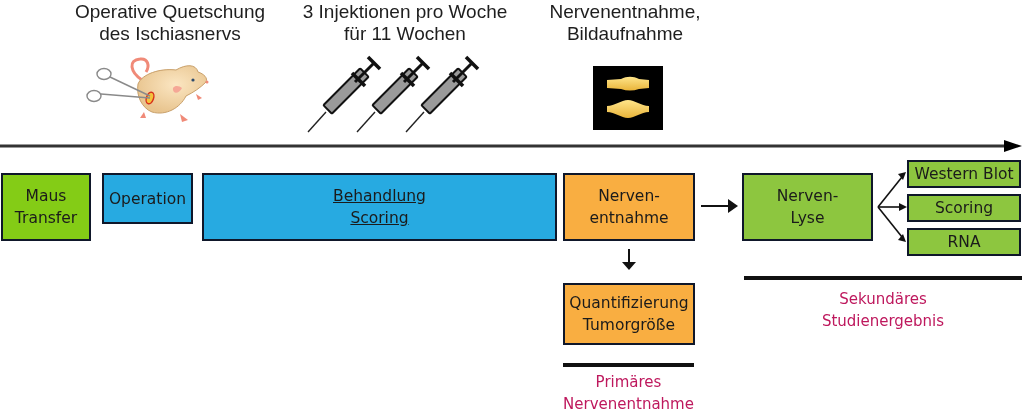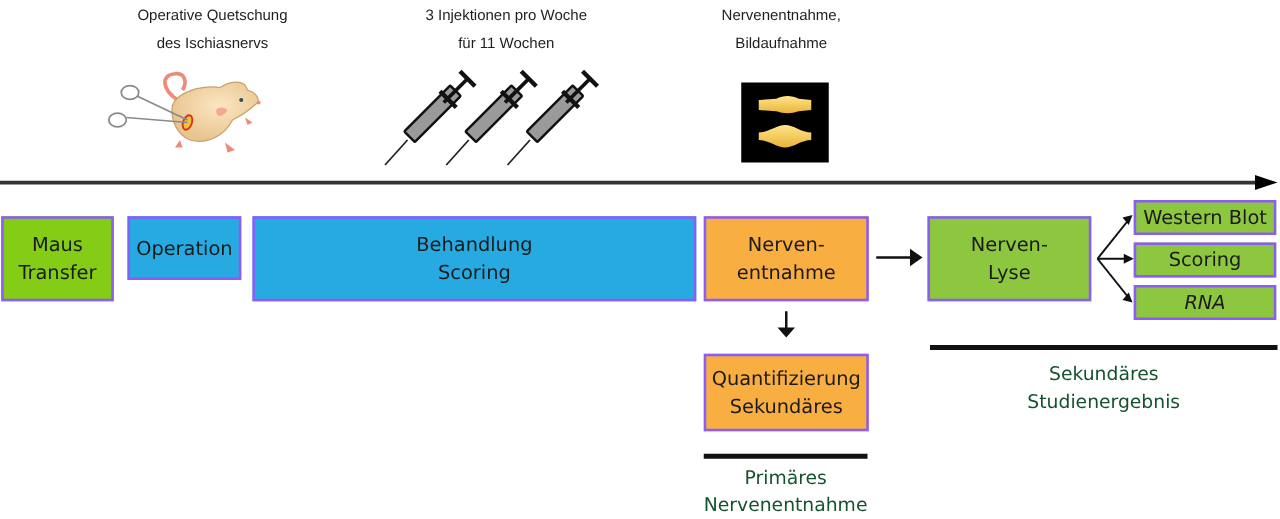--- a/index.html
+++ b/index.html
@@ -1,24 +1,24 @@
 <!DOCTYPE html>
 <html><head>
 <meta charset="utf-8">
 <style>
   html, body { margin:0; padding:0; background:#ffffff; }
   body { width:1024px; height:415px; position:relative; overflow:hidden; font-family:"DejaVu Sans", sans-serif; color:#1a1a1a; }
-  .top-label { position:absolute; text-align:center; font-family:"Liberation Sans", sans-serif; font-size:12px; line-height:22px; color:#1e1e1e; white-space:nowrap; }
-  .box { position:absolute; box-sizing:border-box; border:2px solid #8b5cf6; display:flex; align-items:center; justify-content:center; text-align:center; font-family:"DejaVu Sans", sans-serif; font-size:15.5px; line-height:22px; color:#1b1b1b; white-space:pre-line; }
+  .top-label { position:absolute; text-align:center; font-family:"Liberation Sans", sans-serif; font-size:19px; line-height:22px; color:#1e1e1e; white-space:nowrap; }
+  .box { position:absolute; box-sizing:border-box; border:2px solid #0f172a; display:flex; align-items:center; justify-content:center; text-align:center; font-family:"DejaVu Sans", sans-serif; font-size:15.5px; line-height:22px; color:#1b1b1b; white-space:pre-line; }
   .gray { background:#84cc16; }
   .blue { background:#27aae1; }
   .orange { background:#f9ae41; }
   .green { background:#8dc63f; }
   .outcome-line { position:absolute; height:4px; background:#111; }
-  .outcome-label { position:absolute; text-align:center; font-family:"DejaVu Sans", sans-serif; font-size:15px; line-height:22px; color:#14532d; white-space:pre-line; }
+  .outcome-label { position:absolute; text-align:center; font-family:"DejaVu Sans", sans-serif; font-size:15px; line-height:22px; color:#be185d; white-space:pre-line; }
   svg { position:absolute; overflow:visible; }
 </style>
 </head>
 <body>
 
 <div class="top-label" style="left:70px; top:1px; width:200px; white-space:pre-line;">Operative Quetschung
 des Ischiasnervs</div>
 <div class="top-label" style="left:275px; top:1px; width:260px; white-space:pre-line;">3 Injektionen pro Woche
 für 11 Wochen</div>
 <div class="top-label" style="left:540px; top:1px; width:170px; white-space:pre-line;">Nervenentnahme,
@@ -90,31 +90,31 @@
 </svg>
 
 <svg style="left:0; top:138px;" width="1024" height="16" viewBox="0 0 1024 16">
   <line x1="0" y1="8" x2="1008" y2="8" stroke="#333" stroke-width="3"></line>
   <polygon points="1004,2 1022,8 1004,14" fill="#000"></polygon>
 </svg>
 
 <div class="box gray" style="left:1px; top:173px; width:90px; height:68px;">Maus
 Transfer</div>
 <div class="box blue" style="left:102px; top:173px; width:91px; height:51px;">Operation</div>
-<div class="box blue" style="left:202px; top:173px; width:355px; height:68px;">Behandlung
+<div class="box blue" style="left:202px; top:173px; width:355px; height:68px;text-decoration:underline;">Behandlung
 Scoring</div>
 <div class="box orange" style="left:563px; top:173px; width:132px; height:68px;">Nerven-
 entnahme</div>
 <div class="box green" style="left:742px; top:173px; width:131px; height:68px;">Nerven-
 Lyse</div>
 <div class="box green" style="left:907px; top:160px; width:114px; height:28px;">Western Blot</div>
 <div class="box green" style="left:907px; top:194px; width:114px; height:28px;">Scoring</div>
-<div class="box green" style="left:907px; top:228px; width:114px; height:28px;font-style:italic;">RNA</div>
+<div class="box green" style="left:907px; top:228px; width:114px; height:28px;">RNA</div>
 <div class="box orange" style="left:563px; top:283px; width:132px; height:62px;">Quantifizierung
-Sekundäres</div>
+Tumorgröße</div>
 
 <svg style="left:700px; top:196px;" width="40" height="20" viewBox="0 0 40 20">
   <line x1="1" y1="10" x2="30" y2="10" stroke="#111" stroke-width="2"></line>
   <polygon points="28,3 38,10 28,17" fill="#111"></polygon>
 </svg>
 <svg style="left:619px; top:248px;" width="20" height="24" viewBox="0 0 20 24">
   <line x1="10" y1="1" x2="10" y2="16" stroke="#111" stroke-width="2"></line>
   <polygon points="3,14 17,14 10,22" fill="#111"></polygon>
 </svg>
 <svg style="left:876px; top:170px;" width="32" height="76" viewBox="0 0 32 76">

